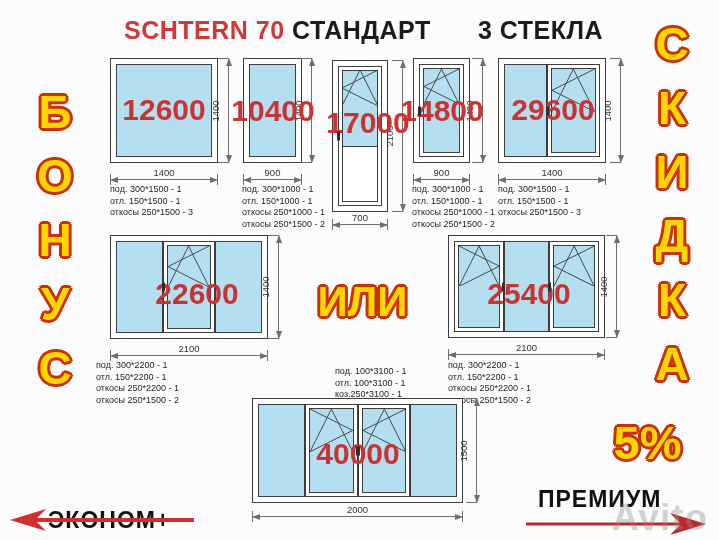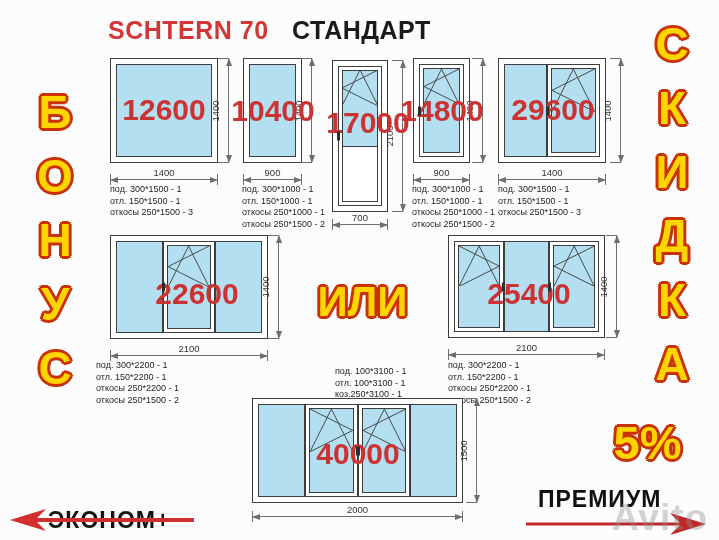--- a/index.html
+++ b/index.html
@@ -55,22 +55,23 @@
   
   .price{position:absolute;font-size:30px;line-height:1;font-weight:bold;color:#cb3333;text-align:center;white-space:nowrap;}
   .notes{position:absolute;font-size:9px;line-height:11.5px;color:#1e1e1e;white-space:nowrap;}
   .wm{position:absolute;left:612px;top:497px;font-size:37px;font-weight:bold;color:#8f8f8f;opacity:.38;letter-spacing:1px;}
 </style>
 </head>
 <body>
 
 <div id="canvas">
 
-  <div class="hdr red" style="left:108px;text-align:right;">SCHTERN 70</div>
+  <div class="hdr red" style="left:124px;text-align:right;">SCHTERN 70</div>
   <div class="hdr" style="left:292px;">СТАНДАРТ</div>
+  <div class="hdr" style="left:478px;">3 СТЕКЛА</div>
 
   <div class="vcol bub" style="left:25px;top:80px;">
     <span>Б</span>
     <span>О</span>
     <span>Н</span>
     <span>У</span>
     <span>С</span>
   </div>
 
   <div class="vcol bub" style="left:642px;top:12px;">

